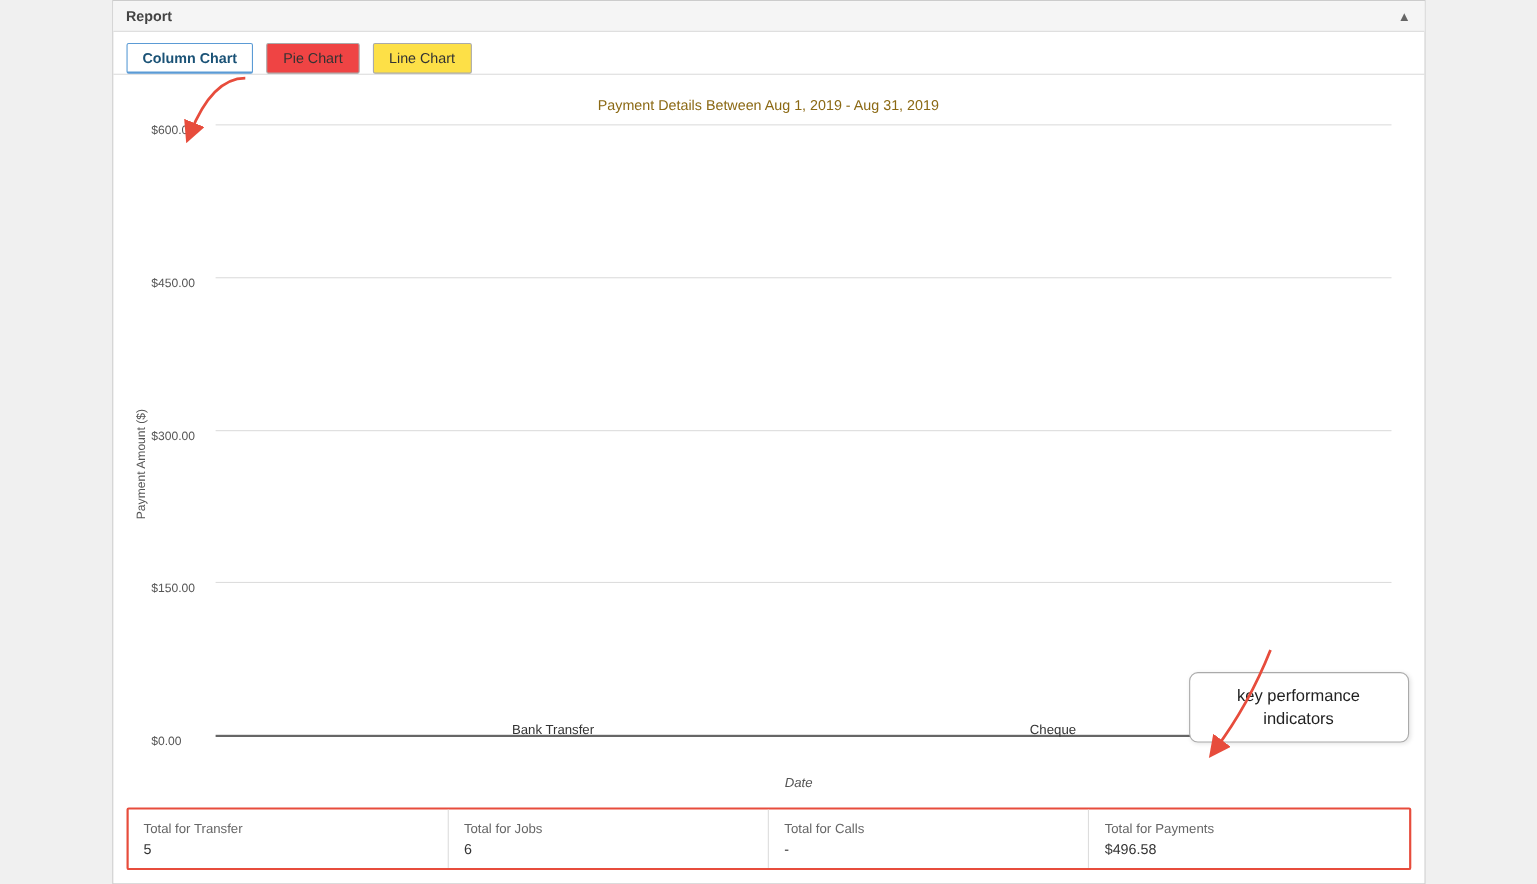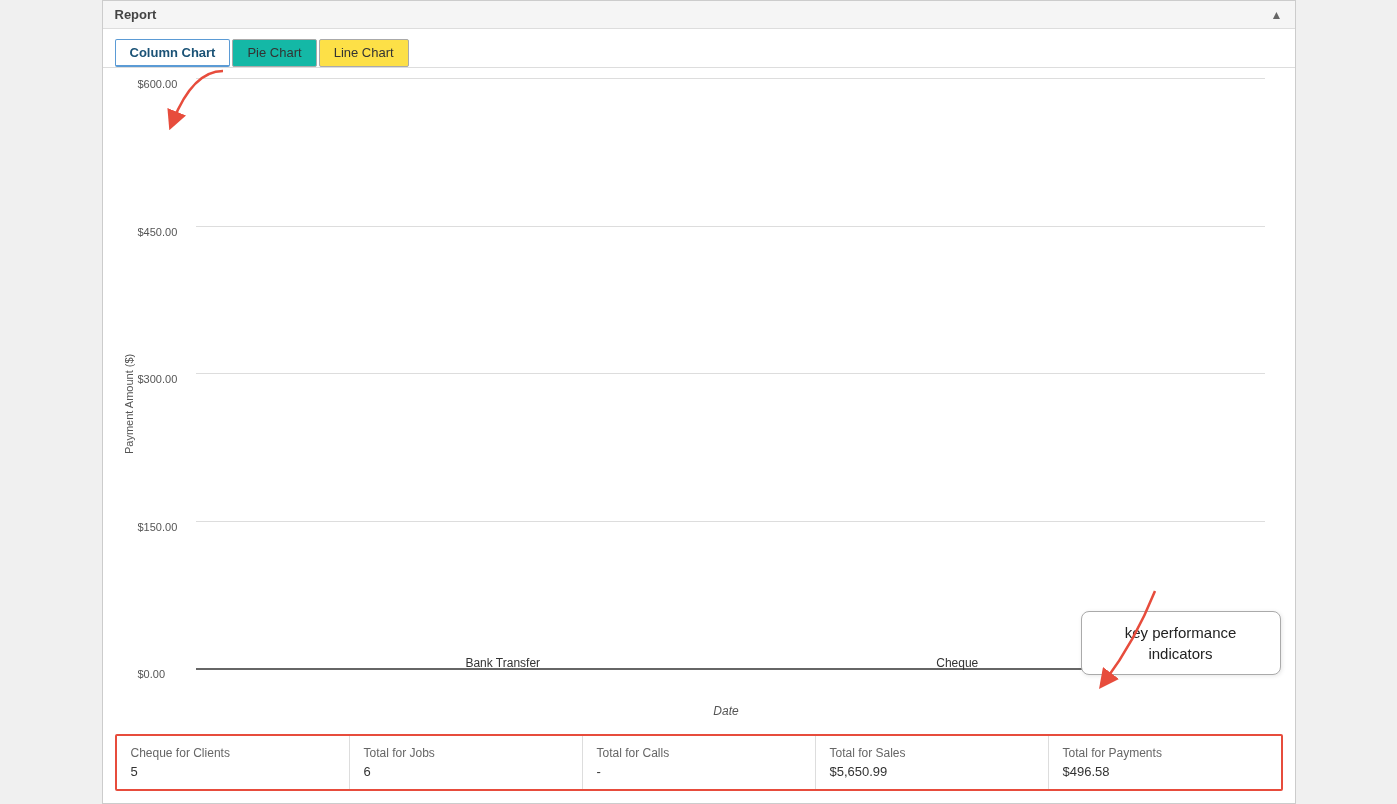--- a/index.html
+++ b/index.html
@@ -32,32 +32,32 @@
     }
     .report-header-title {
       font-weight: bold;
     }
     .collapse-icon {
       font-size: 12px;
       color: #666;
     }
     .tabs-row {
       display: flex;
-      gap: 2px;
+      gap: 12px;
       padding: 10px 12px 0 12px;
       border-bottom: 1px solid #ddd;
       text-align: center;
     }
     .tab {
       padding: 5px 14px;
       font-size: 13px;
       border: 1px solid #aaa;
       cursor: pointer;
       border-radius: 2px;
-      background: #14b8a6;
+      background: #ef4444;
       color: #333;
     }
     .tab.active {
       background: #fff;
       border-bottom: 2px solid #fff;
       font-weight: bold;
       border-color: #5b9bd5;
       color: #1a5276;
     }
     .tab.yellow {
@@ -233,20 +233,21 @@
   <svg class="arrow-svg2" width="100" height="80">
     <defs>
       <marker id="arrowhead2" markerWidth="8" markerHeight="8" refX="4" refY="4" orient="auto">
         <path d="M0,0 L8,4 L0,8 Z" fill="#e74c3c"></path>
       </marker>
     </defs>
     <path d="M 60,10 Q 30,10 10,60" stroke="#e74c3c" stroke-width="2.5" fill="none" marker-end="url(#arrowhead2)"></path>
   </svg>
 
   <div class="chart-area">
+    <div class="chart-title">Payment Details Between Aug 1, 2019 - Aug 31, 2019</div>
 
     <div class="chart-wrapper">
 
       <div class="y-axis-label">Payment Amount ($)</div>
 
       <div class="grid-and-bars" style="position:relative; margin-bottom:0;">
 
         <div class="grid-lines">
           <div class="grid-line-row">
             <span class="grid-label">$600.00</span>
@@ -298,34 +299,30 @@
     <defs>
       <marker id="arrowhead" markerWidth="8" markerHeight="8" refX="4" refY="4" orient="auto">
         <path d="M0,0 L8,4 L0,8 Z" fill="#e74c3c"></path>
       </marker>
     </defs>
     <path d="M 80,10 Q 60,60 30,100" stroke="#e74c3c" stroke-width="2.5" fill="none" marker-end="url(#arrowhead)"></path>
   </svg>
 
   <div class="bottom-section">
     <div class="kpi-card">
-      <div class="kpi-title">Cheque for Clients</div>
+      <div class="kpi-title">Total for Transfer</div>
       <div class="kpi-value">5</div>
     </div>
     <div class="kpi-card">
       <div class="kpi-title">Total for Jobs</div>
       <div class="kpi-value">6</div>
     </div>
     <div class="kpi-card">
       <div class="kpi-title">Total for Calls</div>
       <div class="kpi-value">-</div>
     </div>
     <div class="kpi-card">
-      <div class="kpi-title">Total for Sales</div>
-      <div class="kpi-value">$5,650.99</div>
-    </div>
-    <div class="kpi-card">
       <div class="kpi-title">Total for Payments</div>
       <div class="kpi-value">$496.58</div>
     </div>
   </div>
 
 </div>
 
 </body></html>

